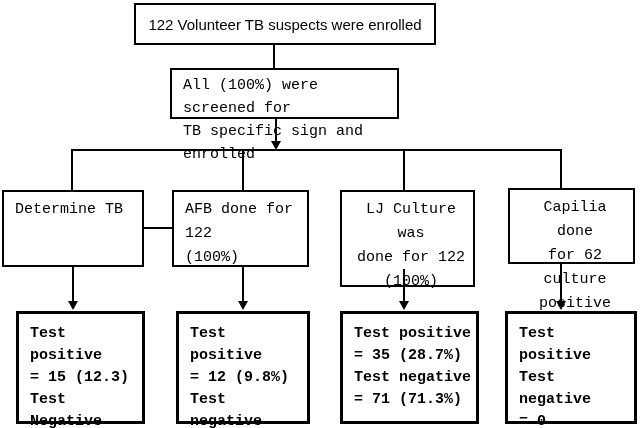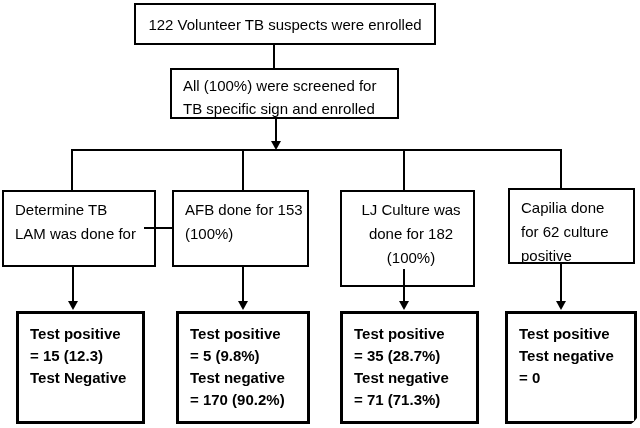--- a/index.html
+++ b/index.html
@@ -7,39 +7,39 @@
     font-family: "Liberation Sans", "DejaVu Sans", sans-serif;
     background: #ffffff;
   }
   #canvas {
     position: relative;
     width: 640px;
     height: 428px;
     background: #ffffff;
     overflow: hidden;
     color: #000000;
-    border-radius: 21px;
   }
   .box {
     position: absolute;
     border: 2px solid #000000;
     background: #ffffff;
     box-sizing: border-box;
     font-size: 15px;
     color: #000000;
   }
   .center-box {
     display: flex;
     align-items: center;
     justify-content: center;
     text-align: center;
   }
   .multi-line {
     padding: 4px 4px 12px 11px;
     line-height: 23px;
+    font-family: Liberation Mono, monospace;
   }
   .mbox { line-height: 24px; padding-top: 6px; }
   .bbox {
     border-width: 3px;
     font-weight: bold;
     line-height: 22px;
     padding-top: 9px;
   }
   .bbox .group-gap { height: 14px; }
   .line-el { position: absolute; background: #000000; }
@@ -74,39 +74,38 @@
   <div class="line-el vline" style="left:275px; top:119px; height:24px;"></div>
   <div class="arrowhead" style="left:271px; top:141px;"></div>
 
   <div class="line-el hline" style="left:71px; top:149px; width:491px;"></div>
 
   <div class="line-el vline" style="left:71px; top:151px; height:39px;"></div>
   <div class="line-el vline" style="left:242px; top:151px; height:39px;"></div>
   <div class="line-el vline" style="left:403px; top:151px; height:39px;"></div>
   <div class="line-el vline" style="left:560px; top:151px; height:37px;"></div>
 
-  <div class="box multi-line mbox" style="left:2px; top:190px; width:154px; height:77px;">
+  <div class="box multi-line mbox" style="left:2px; top:190px; width:142px; height:77px;">
     <span class="txt">Determine TB</span>
-    <span class="txt">LAM was done for</span>
   </div>
 
   <div class="line-el hline" style="left:144px; top:227px; width:28px;"></div>
 
   <div class="box multi-line mbox" style="left:172px; top:190px; width:137px; height:77px;">
-    <span class="txt">AFB done for 153</span>
+    <span class="txt">AFB done for 122</span>
     <span class="txt">(100%)</span>
   </div>
 
   <div class="box multi-line mbox" style="left:340px; top:190px; width:135px; height:97px;text-align:center;">
     <span class="txt">LJ Culture was</span>
-    <span class="txt">done for 182</span>
+    <span class="txt">done for 122</span>
     <span class="txt">(100%)</span>
   </div>
 
-  <div class="box multi-line mbox" style="left:508px; top:188px; width:127px; height:76px;">
+  <div class="box multi-line mbox" style="left:508px; top:188px; width:127px; height:76px;text-align:center;">
     <span class="txt">Capilia done</span>
     <span class="txt">for 62 culture</span>
     <span class="txt">positive</span>
   </div>
 
   <div class="line-el vline" style="left:72px; top:267px; height:35px;"></div>
   <div class="arrowhead" style="left:68px; top:301px;"></div>
 
   <div class="line-el vline" style="left:242px; top:267px; height:35px;"></div>
   <div class="arrowhead" style="left:238px; top:301px;"></div>
@@ -119,21 +118,21 @@
 
   <div class="box multi-line bbox" style="left:16px; top:311px; width:129px; height:113px;">
     <span class="txt">Test positive</span>
     <span class="txt">= 15 (12.3)</span>
     <span class="group-gap"></span>
     <span class="txt">Test Negative</span>
   </div>
 
   <div class="box multi-line bbox" style="left:176px; top:311px; width:134px; height:113px;">
     <span class="txt">Test positive</span>
-    <span class="txt">= 5 (9.8%)</span>
+    <span class="txt">= 12 (9.8%)</span>
     <span class="group-gap"></span>
     <span class="txt">Test negative</span>
     <span class="txt">= 170 (90.2%)</span>
   </div>
 
   <div class="box multi-line bbox" style="left:340px; top:311px; width:139px; height:113px;">
     <span class="txt">Test positive</span>
     <span class="txt">= 35 (28.7%)</span>
     <span class="group-gap"></span>
     <span class="txt">Test negative</span>

